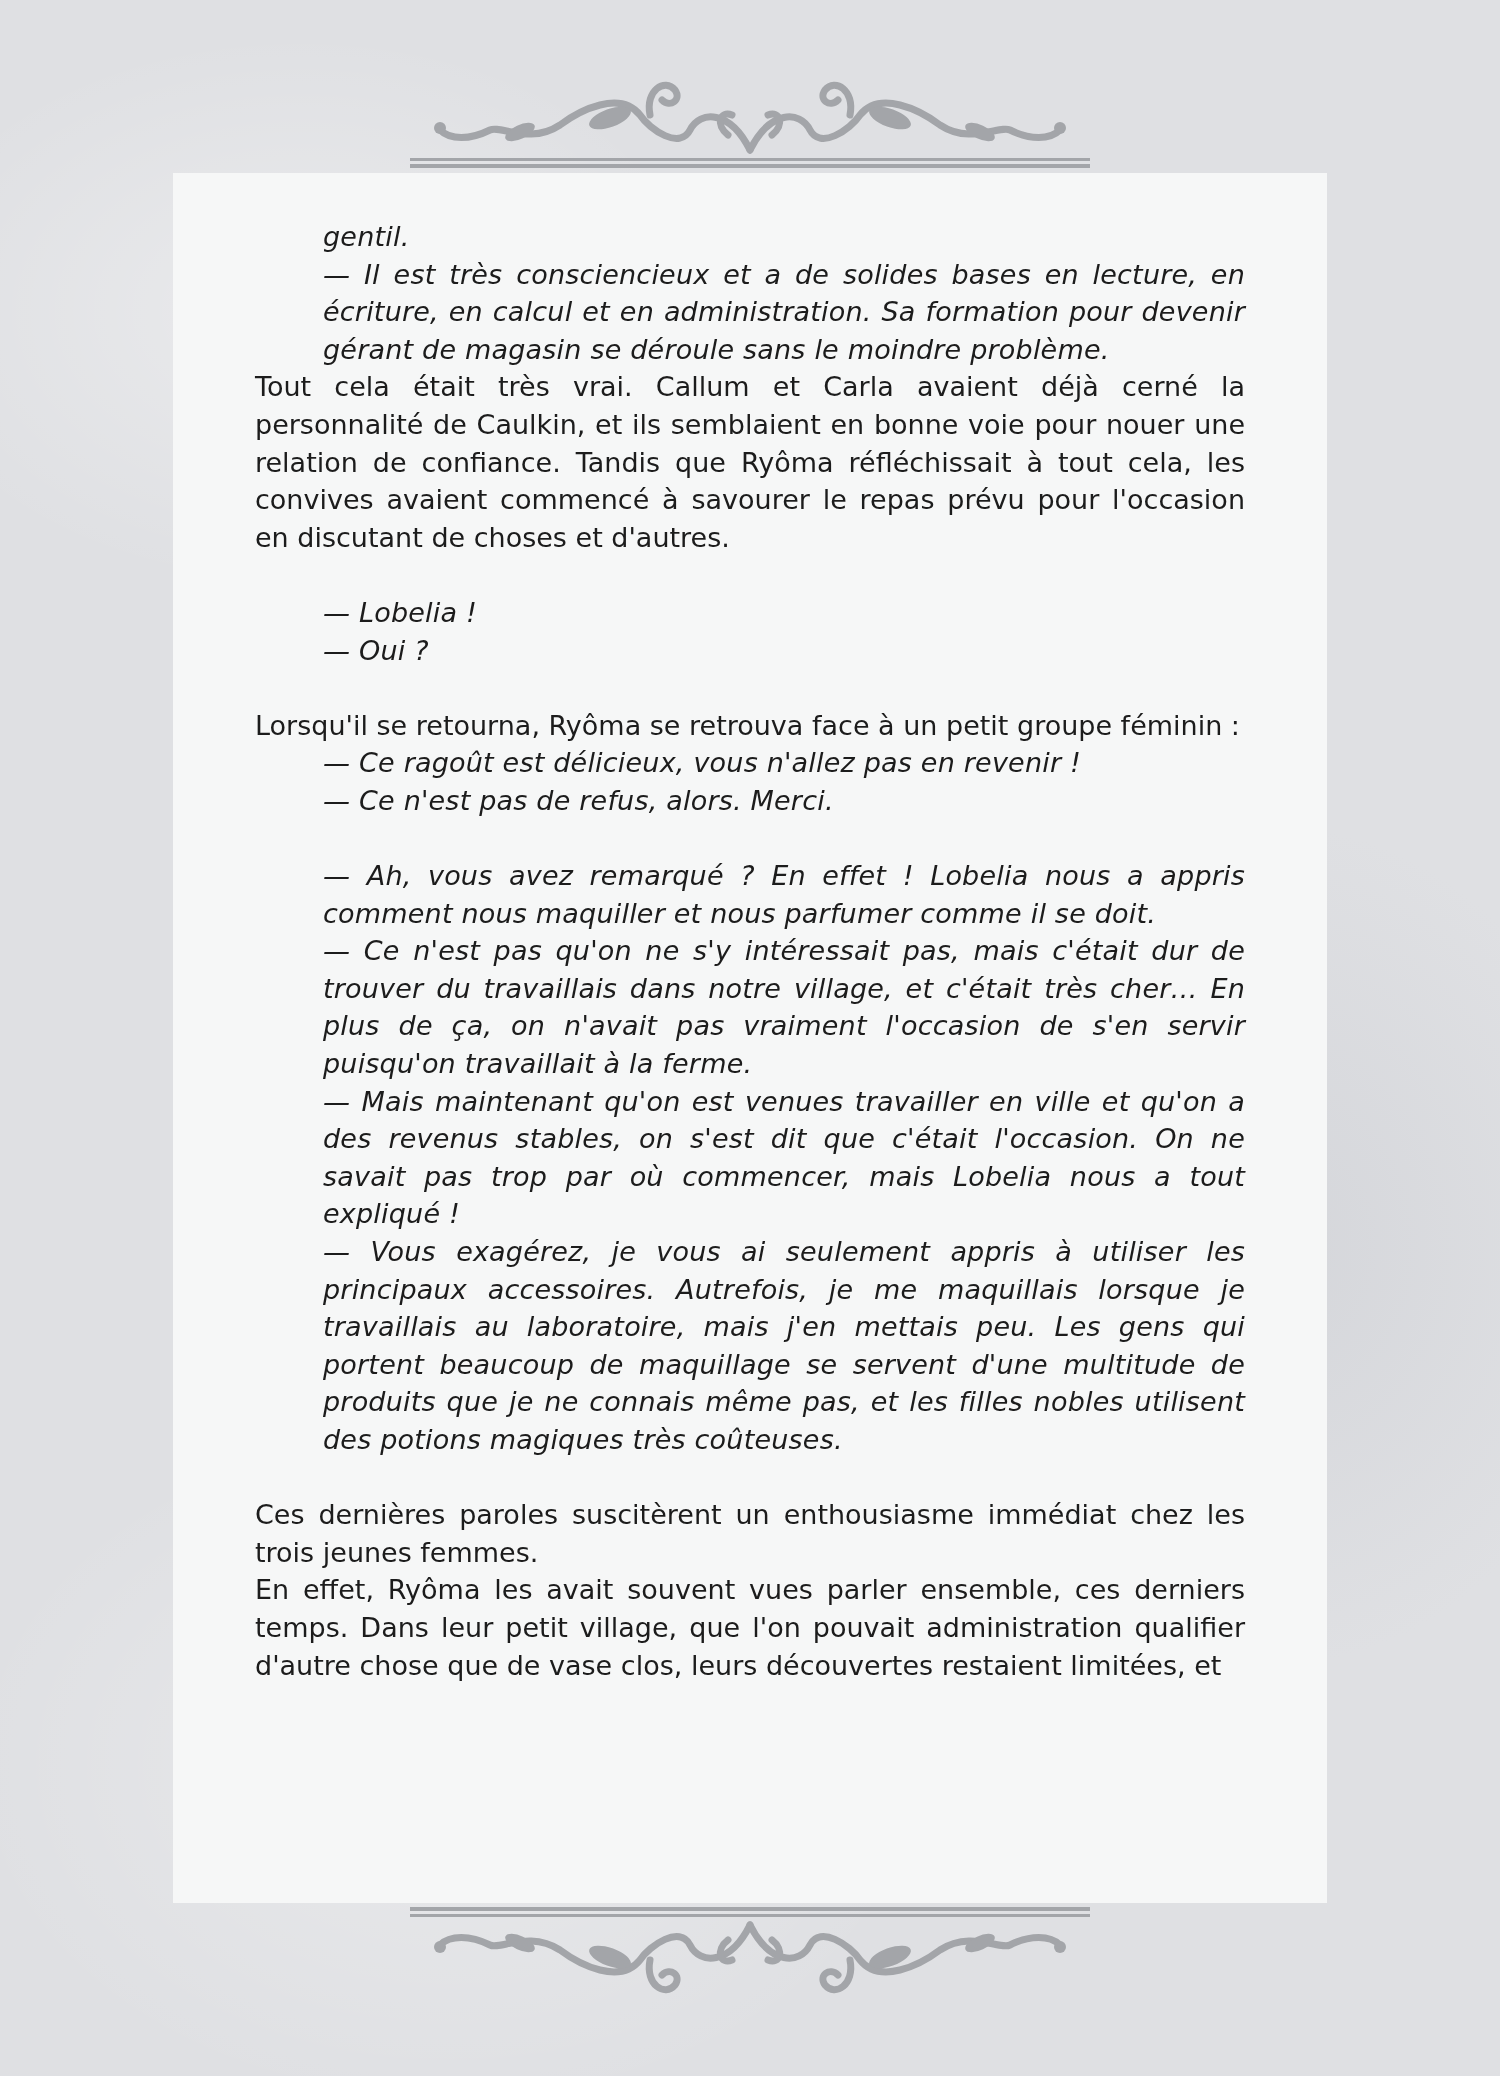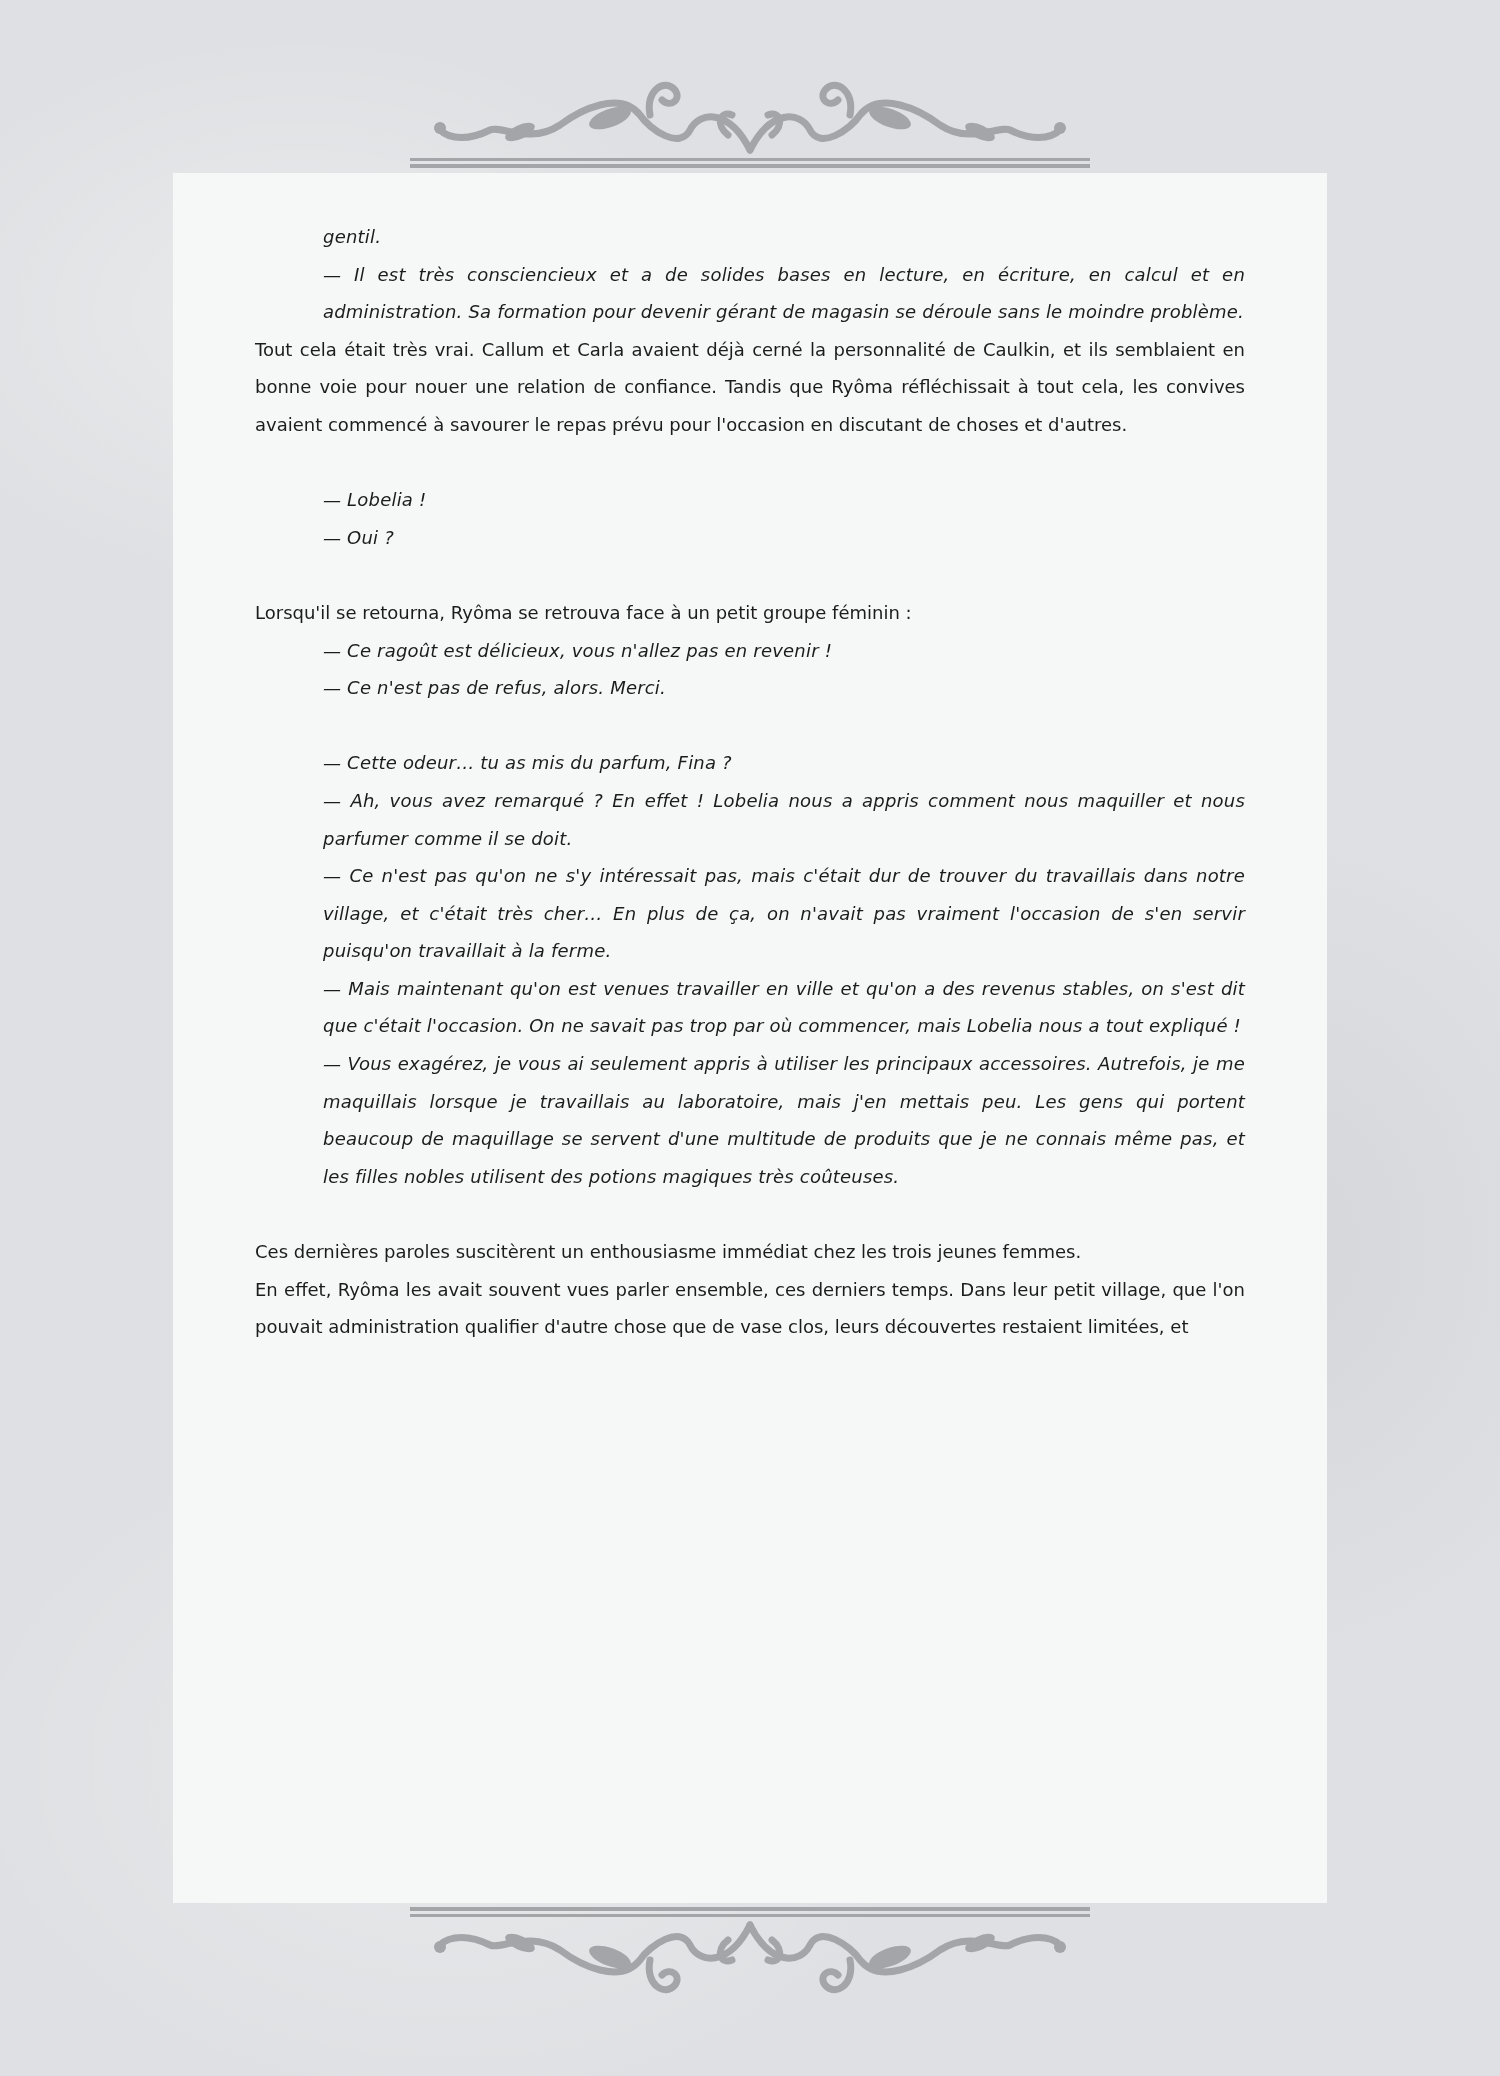--- a/index.html
+++ b/index.html
@@ -18,21 +18,21 @@
   }
   .ornament.top { top: 70px; }
   .ornament.bottom { top: 1905px; }
   .ornament svg { width: 100%; height: 100%; display: block; }
   .panel {
     position: absolute; left: 173px; top: 173px; width: 1154px; height: 1730px;
     background: #f6f7f7;
   }
   .text {
     position: absolute; left: 255px; top: 218px; width: 990px;
-    font-size: 18px; line-height: 37.6px; color: #1c1c1c;
+    font-size: 27px; line-height: 37.6px; color: #1c1c1c;
   }
   .text p { margin: 0; text-align: justify; text-align-last: left; }
   .text .dlg { padding-left: 68px; font-style: italic; letter-spacing: 0.2px; }
   .text .gap { height: 37.6px; }
 </style>
 </head>
 <body>
 
 <div class="ornament top">
   <svg viewBox="0 0 680 100">
@@ -64,21 +64,20 @@
     <p class="dlg">— Il est très consciencieux et a de solides bases en lecture, en écriture, en calcul et en administration. Sa formation pour devenir gérant de magasin se déroule sans le moindre problème.</p>
     <p class="narr">Tout cela était très vrai. Callum et Carla avaient déjà cerné la personnalité de Caulkin, et ils semblaient en bonne voie pour nouer une relation de confiance. Tandis que Ryôma réfléchissait à tout cela, les convives avaient commencé à savourer le repas prévu pour l'occasion en discutant de choses et d'autres.</p>
     <div class="gap"></div>
     <p class="dlg">— Lobelia !</p>
     <p class="dlg">— Oui ?</p>
     <div class="gap"></div>
     <p class="narr">Lorsqu'il se retourna, Ryôma se retrouva face à un petit groupe féminin :</p>
     <p class="dlg">— Ce ragoût est délicieux, vous n'allez pas en revenir !</p>
     <p class="dlg">— Ce n'est pas de refus, alors. Merci.</p>
     <div class="gap"></div>
-    <p class="dlg">— Cette odeur… tu as mis du parfum, Fina ?</p>
     <p class="dlg">— Ah, vous avez remarqué ? En effet ! Lobelia nous a appris comment nous maquiller et nous parfumer comme il se doit.</p>
     <p class="dlg">— Ce n'est pas qu'on ne s'y intéressait pas, mais c'était dur de trouver du travaillais dans notre village, et c'était très cher… En plus de ça, on n'avait pas vraiment l'occasion de s'en servir puisqu'on travaillait à la ferme.</p>
     <p class="dlg">— Mais maintenant qu'on est venues travailler en ville et qu'on a des revenus stables, on s'est dit que c'était l'occasion. On ne savait pas trop par où commencer, mais Lobelia nous a tout expliqué !</p>
     <p class="dlg">— Vous exagérez, je vous ai seulement appris à utiliser les principaux accessoires. Autrefois, je me maquillais lorsque je travaillais au laboratoire, mais j'en mettais peu. Les gens qui portent beaucoup de maquillage se servent d'une multitude de produits que je ne connais même pas, et les filles nobles utilisent des potions magiques très coûteuses.</p>
     <div class="gap"></div>
     <p class="narr">Ces dernières paroles suscitèrent un enthousiasme immédiat chez les trois jeunes femmes.</p>
     <p class="narr">En effet, Ryôma les avait souvent vues parler ensemble, ces derniers temps. Dans leur petit village, que l'on pouvait administration qualifier d'autre chose que de vase clos, leurs découvertes restaient limitées, et</p>
   </div>
 
 <div class="ornament bottom">

